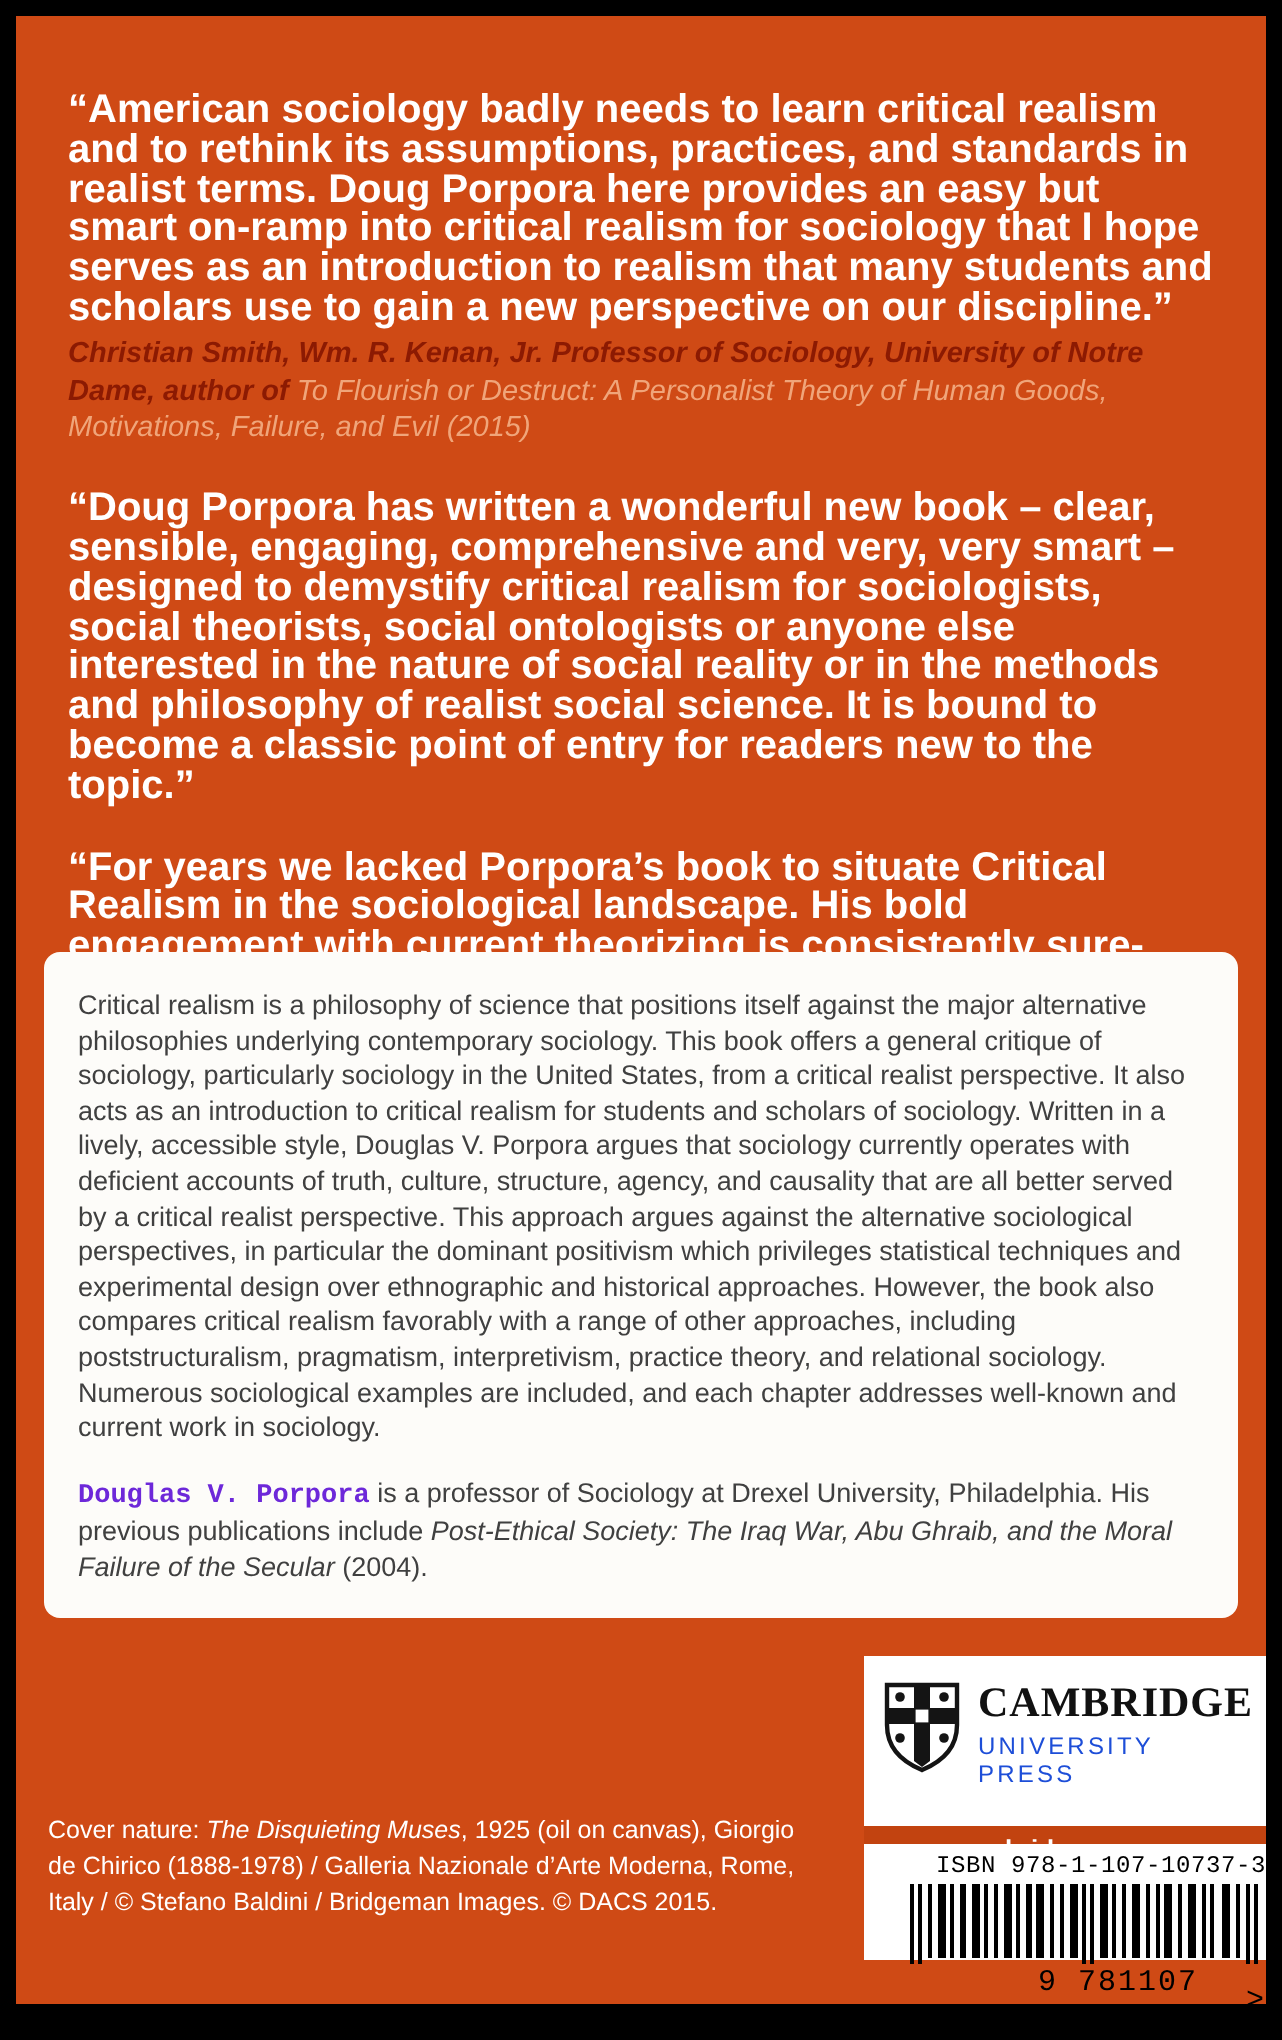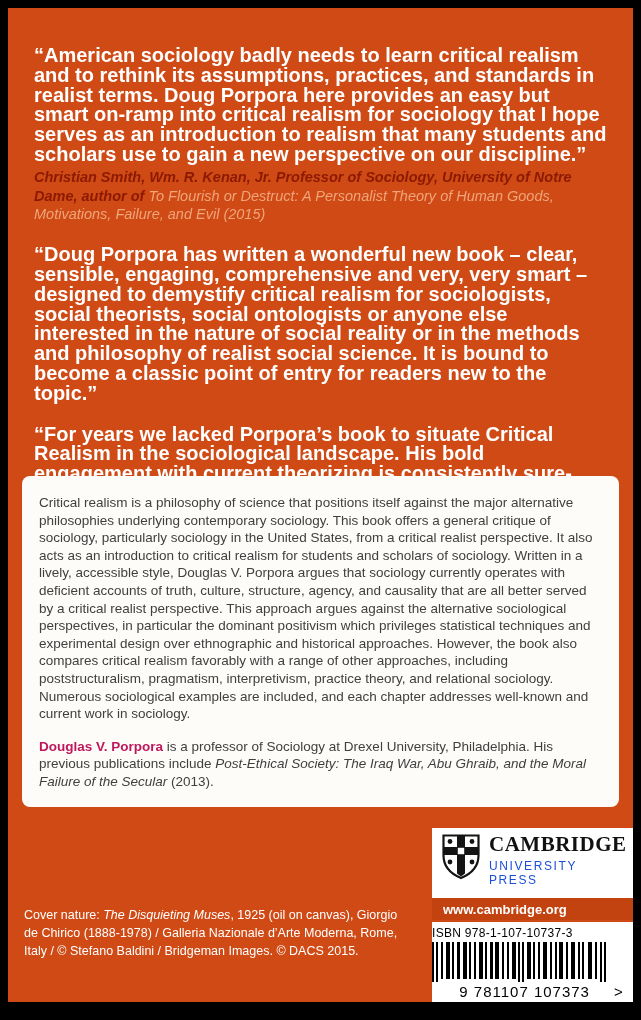--- a/index.html
+++ b/index.html
@@ -42,41 +42,41 @@
     left: 14px;
     right: 14px;
     top: 468px;
     background: #fdfcf9;
     border-radius: 8px;
     padding: 18px 17px 16px 17px;
     color: #404040;
   }
   .desc { font-size: 13.5px; line-height: 17.6px; }
   .bio  { margin-top: 15px; font-size: 13.5px; line-height: 17.6px; }
-  .bio .name { font-weight: bold; color: #be185d; }
+  .bio .name { font-weight: bold; color: #6d28d9; font-family: Liberation Mono, monospace; }
   .bio .work-title { font-style: italic; }
   .credit {
     position: absolute;
     left: 16px;
     top: 898px;
     width: 390px;
     color: #ffffff;
     font-size: 12.5px;
     line-height: 18px;
   }
   .credit .img-title { font-style: italic; }
   .pubcol {
     position: absolute;
     right: 0;
     top: 820px;
     width: 201px;
   }
   .logo-box {
     background: #ffffff;
-    height: 70px;
+    height: 85px;
     display: flex;
     align-items: center;
     padding: 0 8px 8px 10px;
     gap: 9px;
   }
   .logo-text .l1 {
     font-family: "Liberation Serif", serif;
     font-weight: bold;
     font-size: 21px;
     letter-spacing: 0.5px;
@@ -95,25 +95,26 @@
     font-weight: bold;
     font-size: 13px;
     padding: 4px 0 5px 11px;
     height: 22px;
   }
   .barcode-box {
     position: absolute;
     right: 0;
     top: 914px;
     width: 201px;
-    height: 99px;
+    height: 58px;
     background: #ffffff;
-    text-align: left;
+    text-align: right;
     padding-top: 4px;
     color: #000;
+    font-family: Liberation Mono, monospace;
   }
   .isbn-label {
     font-size: 12px;
     letter-spacing: 0.3px;
   }
   .bars { margin-top: 2px; height: 40px; }
   .digits-row {
     display: flex;
     justify-content: center;
     align-items: center;
@@ -142,21 +143,21 @@
 
     <div class="quote">
       <p class="quote-text">“For years we lacked Porpora’s book to situate Critical Realism in the sociological landscape. His bold engagement with current theorizing is consistently sure-footed; an exceptionally intelligent and unusually readable feat.”</p>
       <p class="attr"><span>Margaret S. Archer, University of Warwick</span><span class="work"></span></p>
     </div>
 
   </div>
 
   <div class="panel">
     <p class="desc">Critical realism is a philosophy of science that positions itself against the major alternative philosophies underlying contemporary sociology. This book offers a general critique of sociology, particularly sociology in the United States, from a critical realist perspective. It also acts as an introduction to critical realism for students and scholars of sociology. Written in a lively, accessible style, Douglas V. Porpora argues that sociology currently operates with deficient accounts of truth, culture, structure, agency, and causality that are all better served by a critical realist perspective. This approach argues against the alternative sociological perspectives, in particular the dominant positivism which privileges statistical techniques and experimental design over ethnographic and historical approaches. However, the book also compares critical realism favorably with a range of other approaches, including poststructuralism, pragmatism, interpretivism, practice theory, and relational sociology. Numerous sociological examples are included, and each chapter addresses well-known and current work in sociology.</p>
-    <p class="bio"><span class="name">Douglas V. Porpora</span><span> is a professor of Sociology at Drexel University, Philadelphia. His previous publications include </span><span class="work-title">Post-Ethical Society: The Iraq War, Abu Ghraib, and the Moral Failure of the Secular</span><span> (2013).</span></p>
+    <p class="bio"><span class="name">Douglas V. Porpora</span><span> is a professor of Sociology at Drexel University, Philadelphia. His previous publications include </span><span class="work-title">Post-Ethical Society: The Iraq War, Abu Ghraib, and the Moral Failure of the Secular</span><span> (2004).</span></p>
   </div>
 
   <p class="credit"><span>Cover nature: </span><span class="img-title">The Disquieting Muses</span><span>, 1925 (oil on canvas), Giorgio de Chirico (1888-1978) / Galleria Nazionale d’Arte Moderna, Rome, Italy / © Stefano Baldini / Bridgeman Images. © DACS 2015.</span></p>
 
   <div class="pubcol">
     <div class="logo-box">
       <span>
         <svg width="38" height="46" viewBox="0 0 38 46" aria-hidden="true">
           <path d="M1.5 1.5 h35 v20 c0 13 -9 19 -17.5 22.5 C10.5 40.5 1.5 34.5 1.5 21.5 Z" fill="#ffffff" stroke="#141414" stroke-width="2.2"></path>
           <path d="M15 2 h8 v11 h14 v8 h-14 v18.5 l-4 3 -4 -3 V21 H2 v-8 h13 z" fill="#141414"></path>

